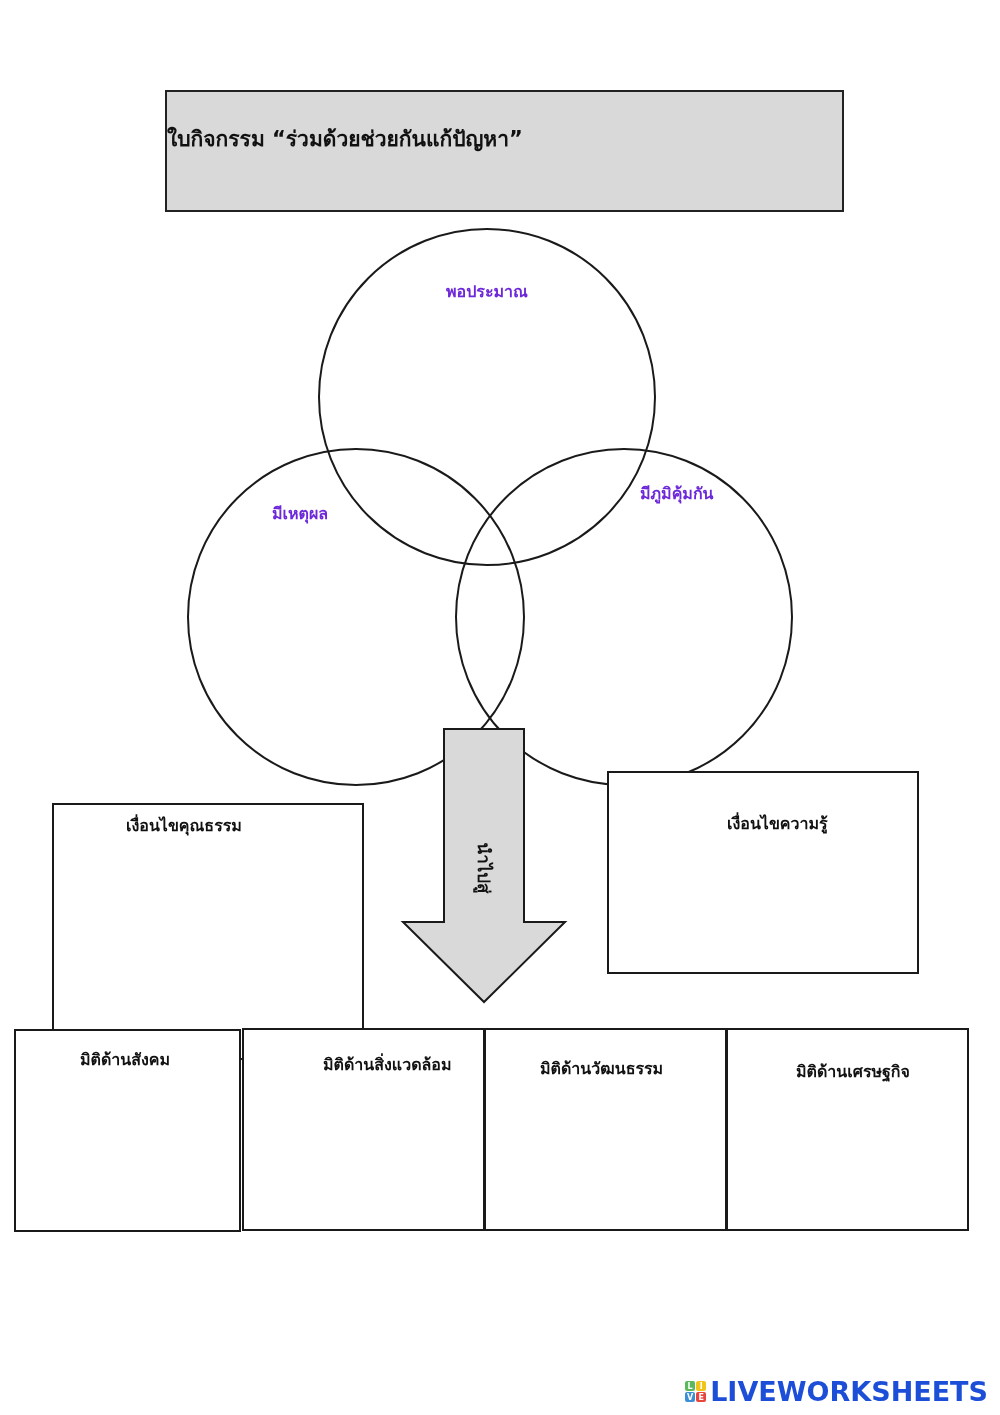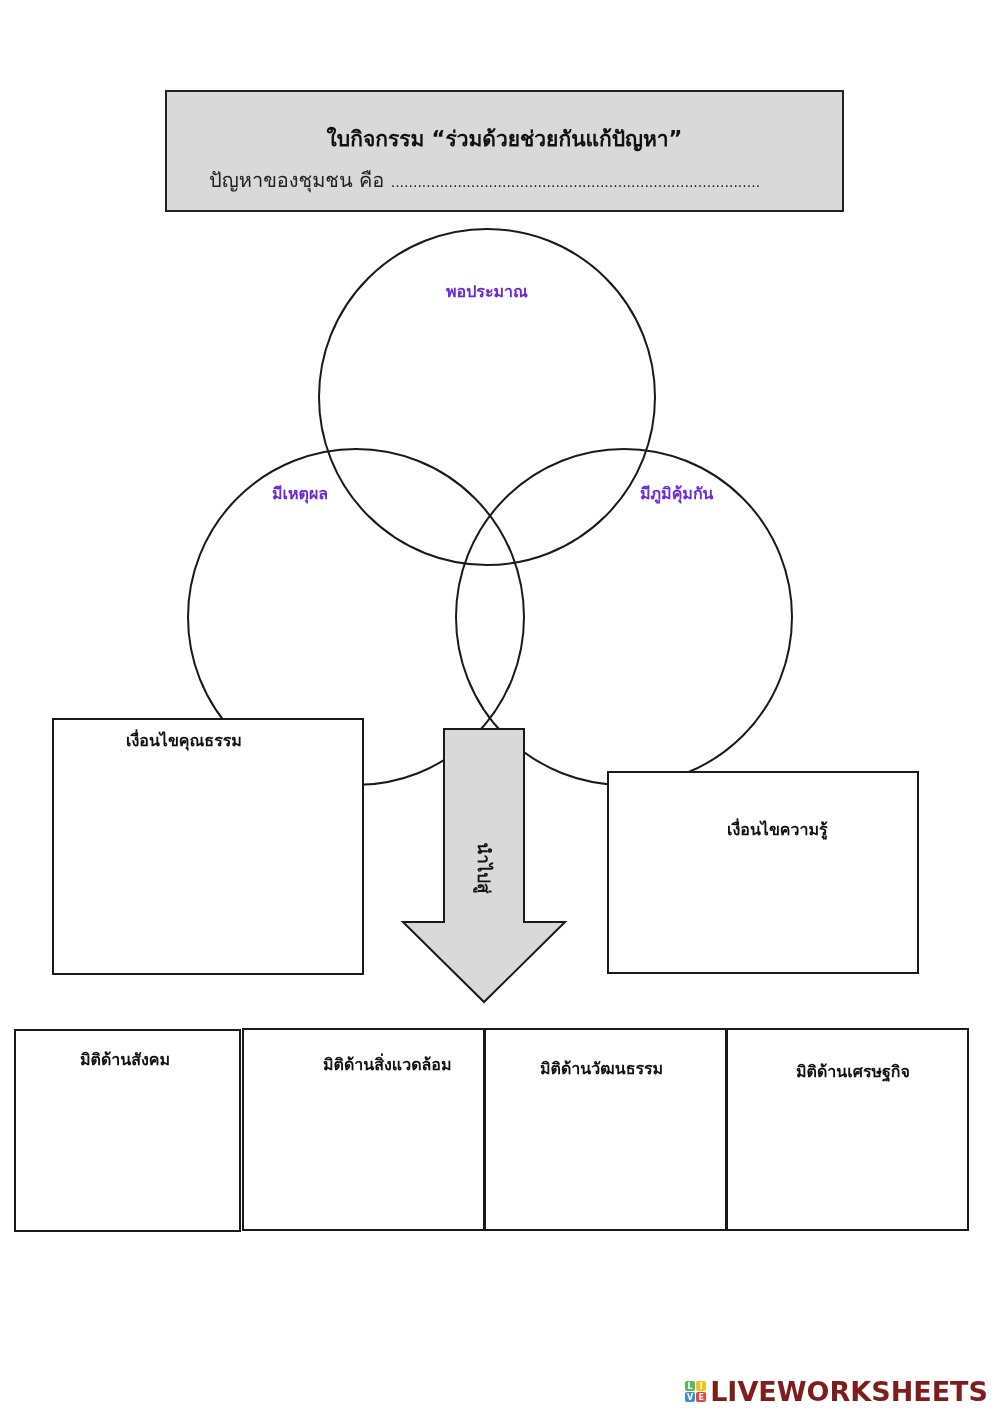--- a/index.html
+++ b/index.html
@@ -23,21 +23,20 @@
       height: 122px;
       background: #d9d9d9;
       border: 2px solid #222222;
       box-sizing: border-box;
     }
     .header-title {
       position: absolute;
       left: 0;
       right: 0;
       top: 30px;
-      text-align: center;
       font-size: 21px;
       font-weight: bold;
       color: #111111;
     }
     .header-subline {
       position: absolute;
       left: 42px;
       top: 72px;
       font-size: 20px;
       color: #222222;
@@ -106,50 +105,46 @@
       display: flex;
       align-items: center;
       justify-content: center;
       border-radius: 2px;
       font-family: "DejaVu Sans", sans-serif;
     }
     .logo-text {
       font-family: "DejaVu Sans", sans-serif;
       font-weight: bold;
       font-size: 27px;
-      color: #7f1d1d;
+      color: #1d4ed8;
       letter-spacing: 0px;
     }
   </style>
 </head>
 <body>
 
 <div class="header-box">
   <div class="header-title">ใบกิจกรรม “ร่วมด้วยช่วยกันแก้ปัญหา”</div>
-  <div class="header-subline">
-    <span>ปัญหาของชุมชน คือ</span>
-    <span class="dots">...................................................................................</span>
-  </div>
 </div>
 
 <svg class="diagram" viewBox="0 0 1000 1415" xmlns="http://www.w3.org/2000/svg">
   <circle cx="487" cy="397" r="168" fill="none" stroke="#1a1a1a" stroke-width="2"></circle>
   <circle cx="356" cy="617" r="168" fill="none" stroke="#1a1a1a" stroke-width="2"></circle>
   <circle cx="624" cy="617" r="168" fill="none" stroke="#1a1a1a" stroke-width="2"></circle>
 </svg>
 
 <div class="label" style="left:446px; top:279px;">พอประมาณ</div>
-<div class="label" style="left:272px; top:481px;">มีเหตุผล</div>
+<div class="label" style="left:272px; top:501px;">มีเหตุผล</div>
 <div class="label" style="left:640px; top:481px;">มีภูมิคุ้มกัน</div>
 
-<div class="box" style="left:52px; top:718px; width:312px; height:257px;">
+<div class="box" style="left:52px; top:803px; width:312px; height:257px;">
   <div class="box-label" style="left:72px; top:8px;">เงื่อนไขคุณธรรม</div>
 </div>
 <div class="box" style="left:607px; top:771px; width:312px; height:203px;">
-  <div class="box-label" style="left:118px; top:38px;margin-top:6px;">เงื่อนไขความรู้</div>
+  <div class="box-label" style="left:118px; top:38px;">เงื่อนไขความรู้</div>
 </div>
 
 <svg class="diagram" viewBox="0 0 1000 1415" xmlns="http://www.w3.org/2000/svg">
   <polygon points="444,729 524,729 524,922 565,922 484,1002 403,922 444,922" fill="#d9d9d9" stroke="#1a1a1a" stroke-width="2"></polygon>
 </svg>
 <div class="arrow-text">นำไปสู่</div>
 
 <div class="box" style="left:14px; top:1029px; width:227px; height:203px;">
   <div class="box-label" style="left:64px; top:16px;">มิติด้านสังคม</div>
 </div>

